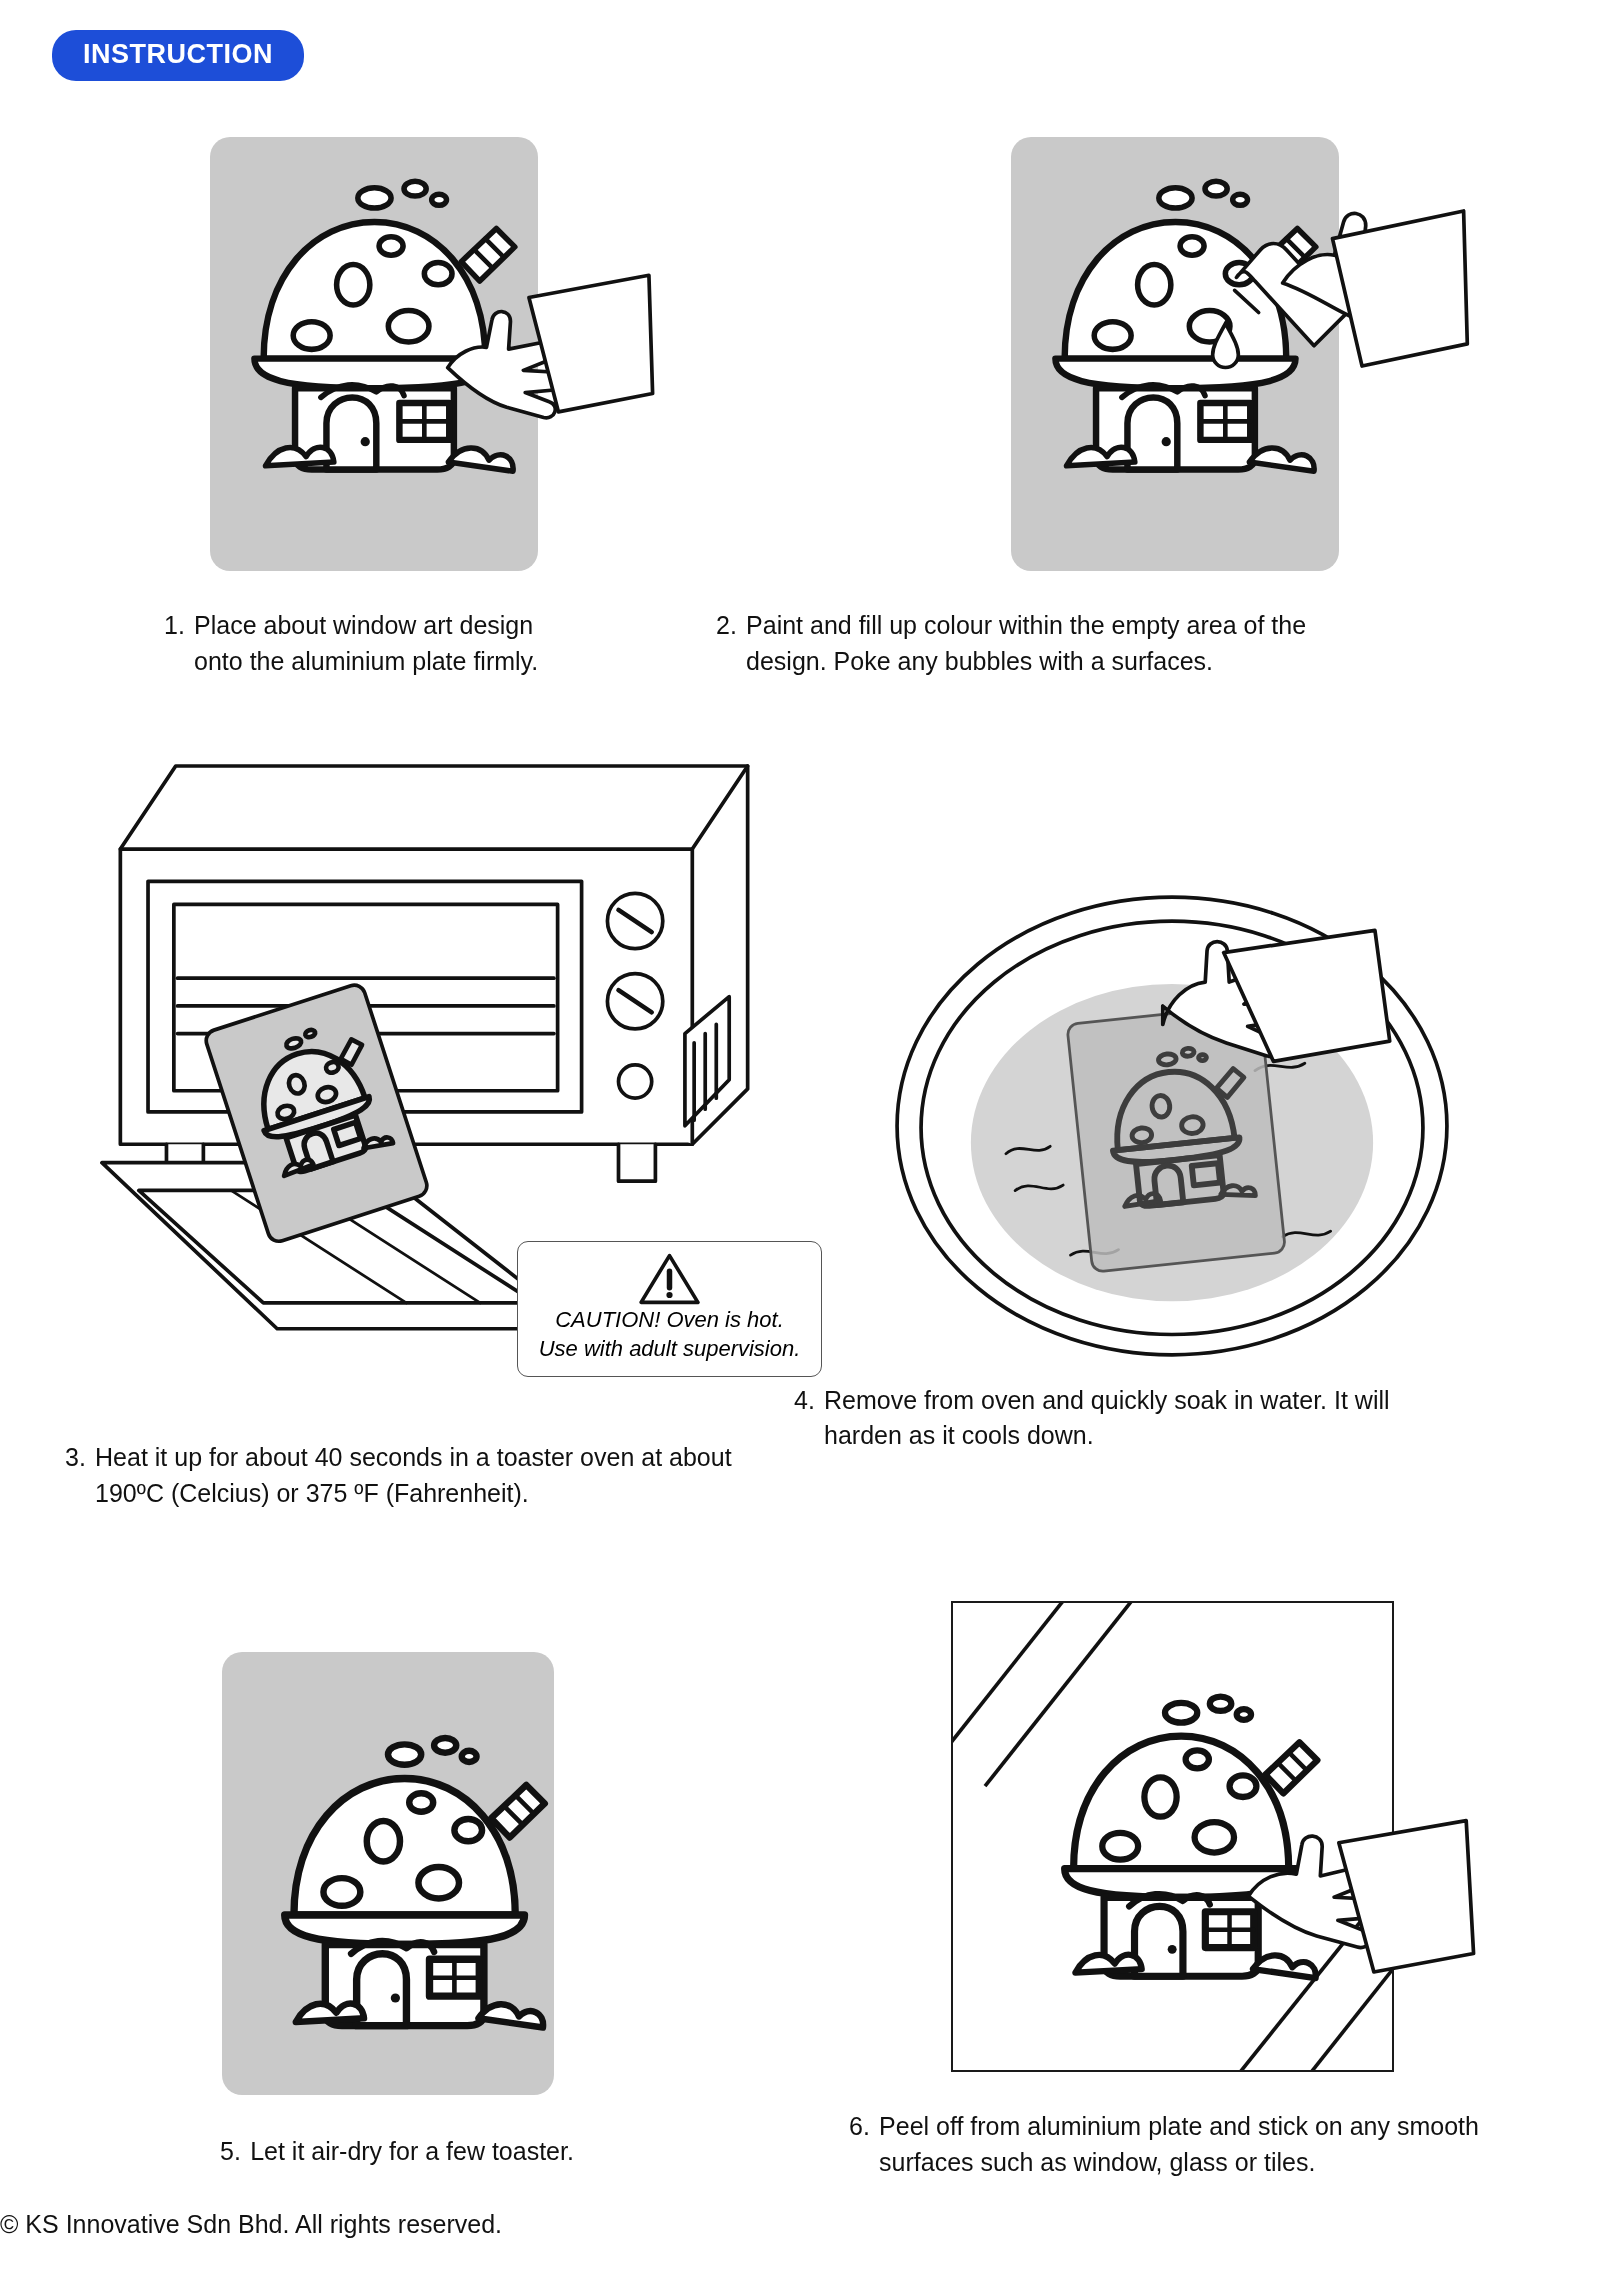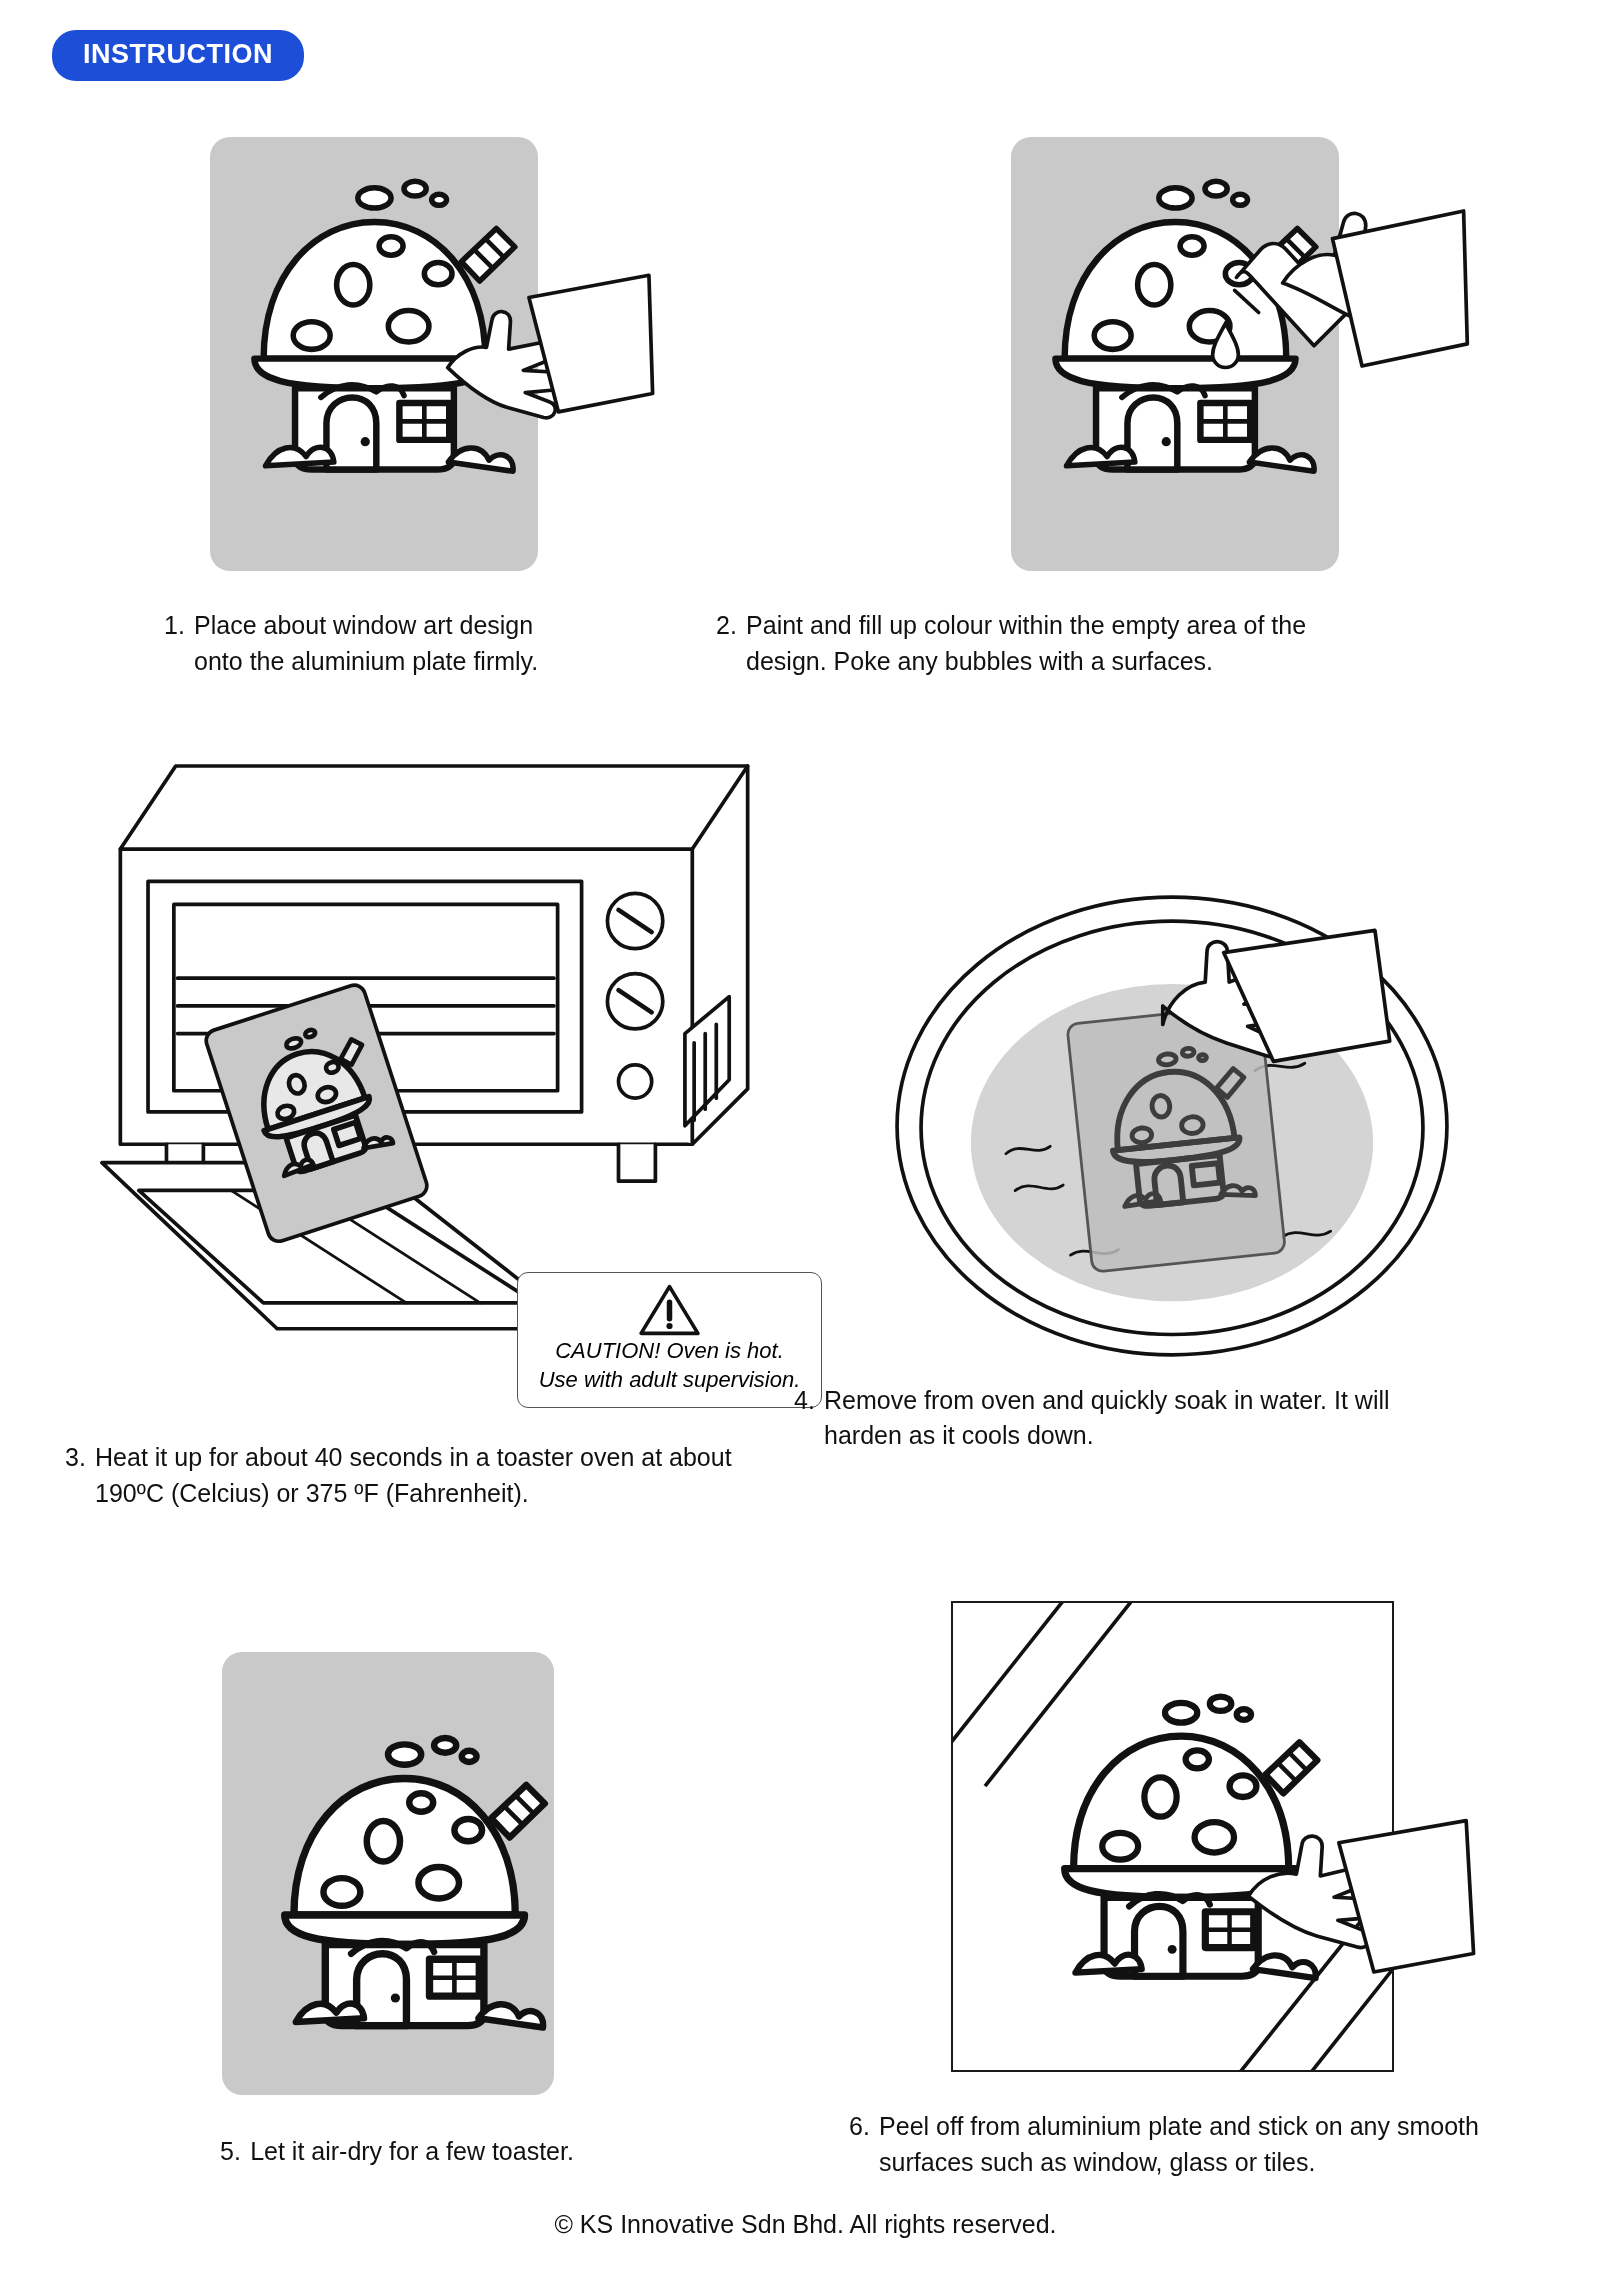--- a/index.html
+++ b/index.html
@@ -69,21 +69,20 @@
   .caution .ctext {
     font-size: 22px;
     font-style: italic;
     line-height: 1.3;
   }
 
   
   .footer {
     position: absolute;
     left: 0; right: 0; bottom: 50px;
-    text-align: center;
     font-size: 25px;
     color: #111;
   }
 
   svg { display: block; overflow: visible; }
 </style>
 </head>
 <body>
 
 <div class="badge">
@@ -243,21 +242,21 @@
             <path d="M48 240 C48 262 80 272 178 272 C276 272 308 262 308 240 Z"></path>
             <path d="M92 272 L92 348 C92 356 100 360 110 360 L246 360 C256 360 264 356 264 348 L264 272 Z"></path>
             <path d="M126 360 L126 310 C126 292 140 282 154 282 C168 282 180 292 180 310 L180 360 Z"></path>
             <path d="M205 288 h54 v40 h-54 z"></path>
             <path d="M60 356 c12 -22 32 -26 44 -10 c10 -16 28 -12 30 6 z" stroke-width="11"></path>
             <path d="M258 352 c14 -20 36 -20 44 -2 c12 -12 28 -4 26 12 z" stroke-width="11"></path>
           </g>
         </g>
       </svg>
 
-      <div class="caution" style="left:452px; top:543px; width:305px;">
+      <div class="caution" style="left:452px; top:512px; width:305px;">
         <svg width="65" height="55" viewBox="0 0 70 60" style="margin:0 auto;">
           <path d="M35 5 L66 56 L4 56 Z" fill="#fff" stroke="#111" stroke-width="4" stroke-linejoin="round"></path>
           <path d="M35 22 L35 40" stroke="#111" stroke-width="6" stroke-linecap="round"></path>
           <circle cx="35" cy="48" r="3.4" fill="#111"></circle>
         </svg>
         <div class="ctext">CAUTION! Oven is hot.</div>
         <div class="ctext">Use with adult supervision.</div>
       </div>
     </div>
     <div class="caption" style="position:absolute; left:0px; top:711px; width:701px;">

